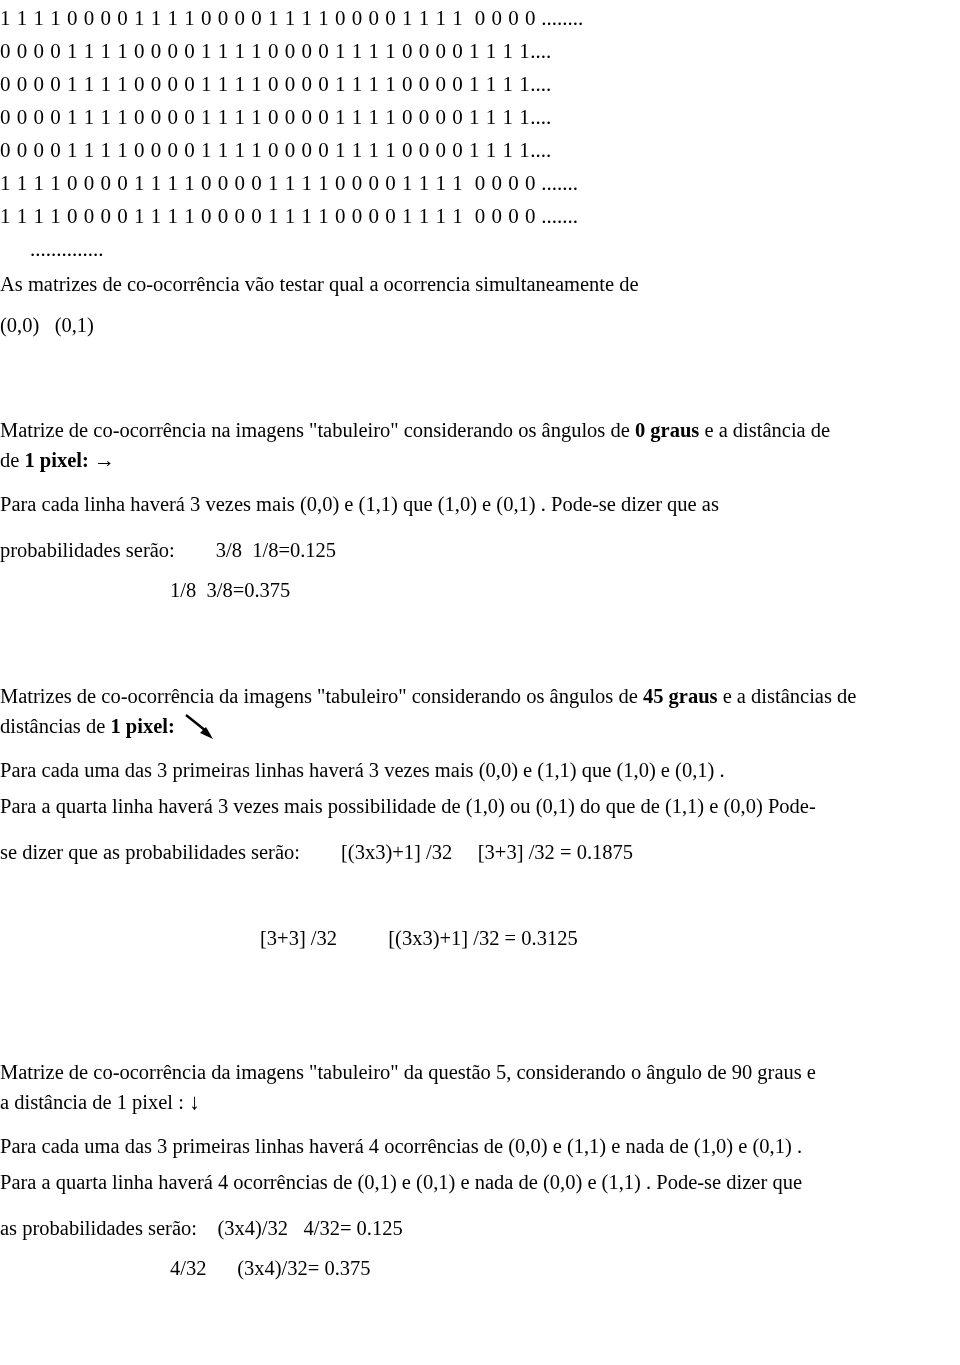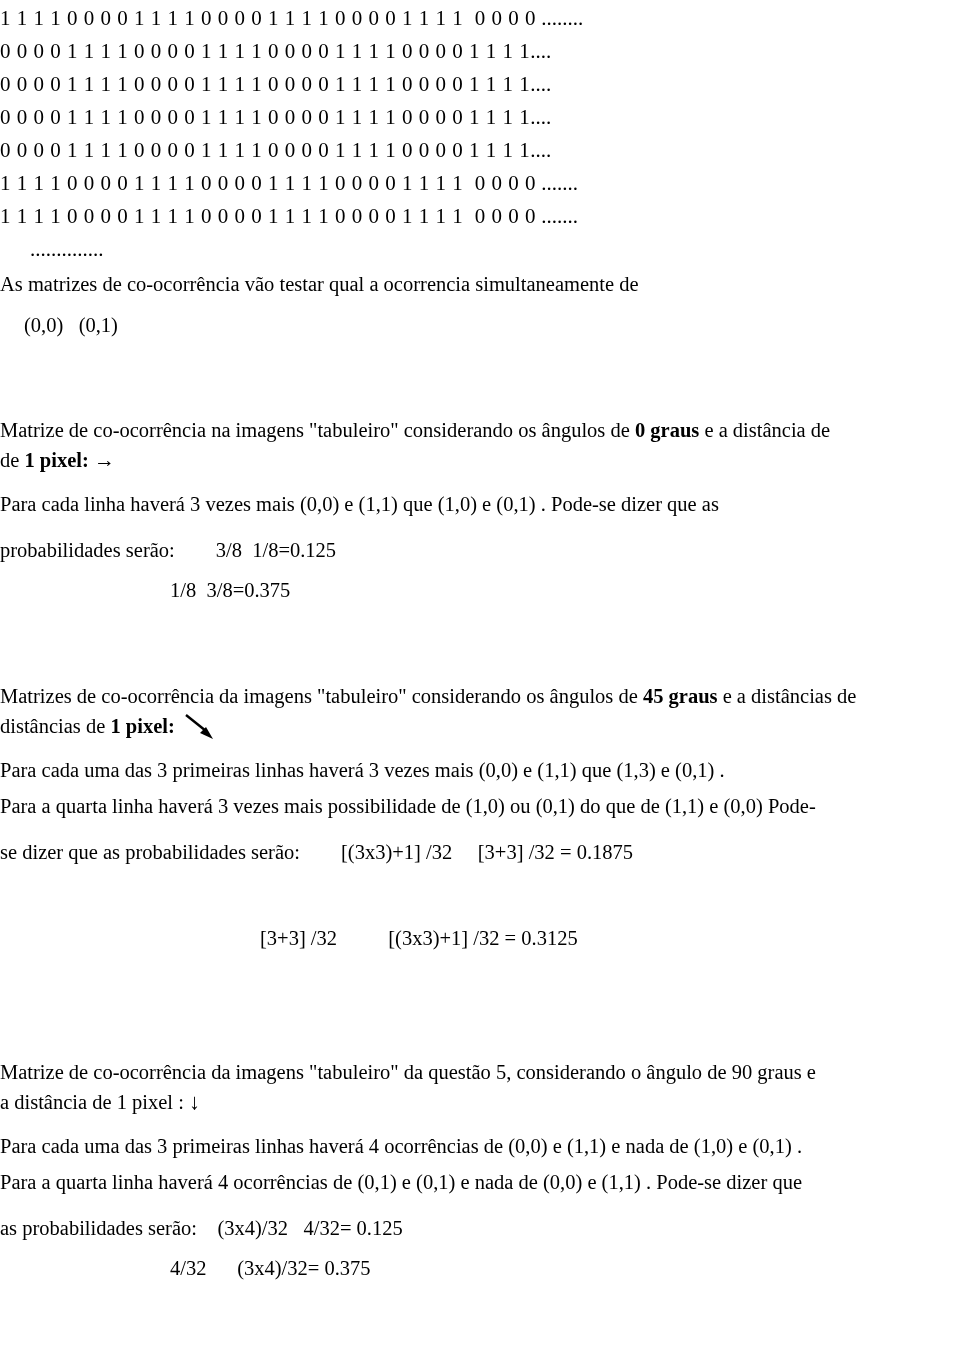--- a/index.html
+++ b/index.html
@@ -64,21 +64,20 @@
   .sp-56 { height: 56px; }
   .sp-64 { height: 64px; }
   .sp-76 { height: 76px; }
 
   b, .b { font-weight: bold; }
 
   .pairs-line {
     font-size: 20.5px;
     line-height: 32px;
     white-space: pre;
-    margin-left: 24px;
   }
 
   .indent-prob {
     white-space: pre;
     font-size: 20.5px;
     line-height: 30px;
     margin-top: 16px;
   }
 
   .center-row {
@@ -161,21 +160,21 @@
     <span class="arrow-diag">
       <svg width="44" height="34" viewBox="0 0 44 34">
         <line x1="6" y1="4" x2="26" y2="20" stroke="#000" stroke-width="2.4"></line>
         <polygon points="33,28 20,22 26,16" fill="#000"></polygon>
       </svg>
     </span>
   </div>
 
   <div class="sp-10"></div>
 
-  <div class="para">Para cada uma das 3 primeiras linhas haverá 3 vezes mais (0,0) e (1,1) que (1,3) e (0,1) .</div>
+  <div class="para">Para cada uma das 3 primeiras linhas haverá 3 vezes mais (0,0) e (1,1) que (1,0) e (0,1) .</div>
 
   <div class="sp-6"></div>
 
   <div class="para">Para a quarta linha haverá 3 vezes mais possibilidade de (1,0) ou (0,1) do que de (1,1) e (0,0) Pode-</div>
   <div class="indent-prob"><span>se dizer que as probabilidades serão:</span><span>        </span><span>[(3x3)+1] /32     [3+3] /32 = 0.1875</span></div>
 
   <div class="sp-56"></div>
 
   <div class="center-row">[3+3] /32          [(3x3)+1] /32 = 0.3125</div>
 

